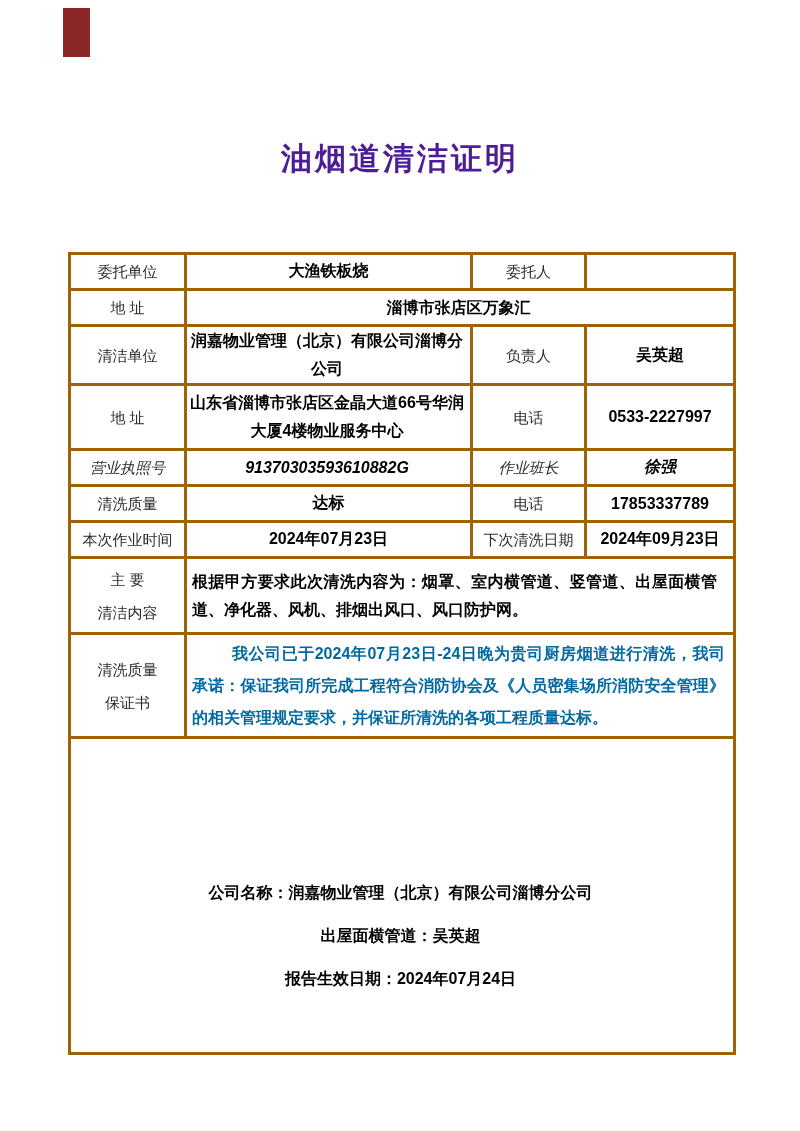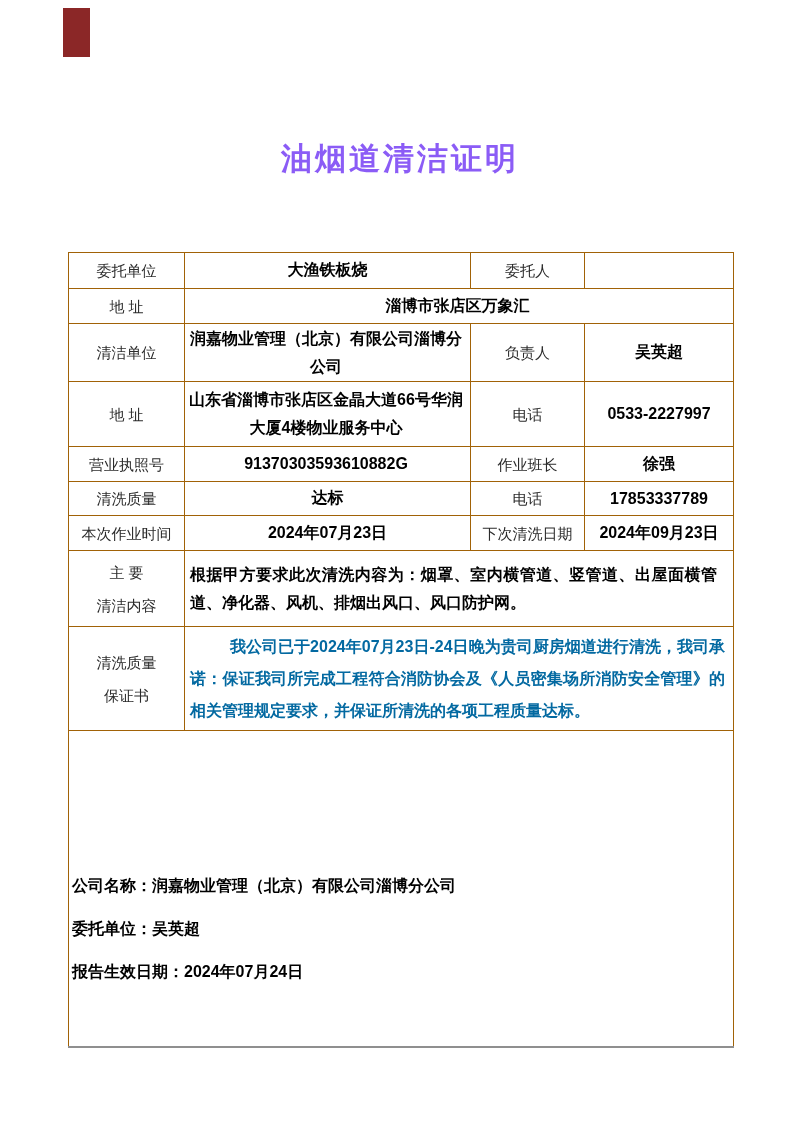--- a/index.html
+++ b/index.html
@@ -10,31 +10,31 @@
     position: relative; overflow: hidden;
   }
   .page { position: absolute; inset: 0; background: #fff; }
   .corner-marker {
     position: absolute; left: 63px; top: 8px;
     width: 27px; height: 49px; background: #8b2727;
   }
   .doc-title {
     position: absolute; top: 140px; left: 0; width: 100%;
     text-align: center; font-size: 31px; font-weight: bold;
-    letter-spacing: 3px; color: #8b5cf6; line-height: 38px;
+    letter-spacing: 3px; color: #4c1d95; line-height: 38px;
   }
   table.cert {
     position: absolute; left: 68px; top: 252px;
     width: 665px; table-layout: fixed;
     border-collapse: collapse;
     border: 1px solid #4d4d4d;
     border-bottom: 2px solid #8f8f8f;
   }
   table.cert td {
-    border: 1px solid #a16207;
+    border: 3px solid #a16207;
     vertical-align: middle;
     overflow: hidden;
   }
   td.lbl {
     font-size: 15px; font-weight: normal; color: #2b2b2b;
     text-align: center; white-space: pre-line; line-height: 2.2;
   }
   td.val {
     font-size: 16px; font-weight: bold; color: #000;
     text-align: center; padding: 0 2px;
@@ -87,21 +87,21 @@
           <td class="val-left">润嘉物业管理（北京）有限公司淄博分公司</td>
           <td class="lbl">负责人</td>
           <td class="val">吴英超</td>
         </tr>
         <tr style="height: 65px;">
           <td class="lbl">地 址</td>
           <td class="val-left">山东省淄博市张店区金晶大道66号华润大厦4楼物业服务中心</td>
           <td class="lbl">电话</td>
           <td class="val">0533-2227997</td>
         </tr>
-        <tr style="height: 35px;">
+        <tr style="height: 35px; font-style: italic;">
           <td class="lbl">营业执照号</td>
           <td class="val-left">91370303593610882G</td>
           <td class="lbl">作业班长</td>
           <td class="val">徐强</td>
         </tr>
         <tr style="height: 32px;">
           <td class="lbl">清洗质量</td>
           <td class="val">达标</td>
           <td class="lbl">电话</td>
           <td class="val">17853337789</td>
@@ -115,22 +115,22 @@
         <tr style="height: 76px;">
           <td class="lbl">主 要
 清洁内容</td>
           <td class="content" colspan="3">根据甲方要求此次清洗内容为：烟罩、室内横管道、竖管道、出屋面横管道、净化器、风机、排烟出风口、风口防护网。</td>
         </tr>
         <tr style="height: 104px;">
           <td class="lbl">清洗质量
 保证书</td>
           <td class="para" colspan="3">我公司已于2024年07月23日-24日晚为贵司厨房烟道进行清洗，我司承诺：保证我司所完成工程符合消防协会及《人员密集场所消防安全管理》的相关管理规定要求，并保证所清洗的各项工程质量达标。</td>
         </tr>
-        <tr style="height: 316px;">
+        <tr style="height: 316px; text-align: center;">
           <td class="footer-cell" colspan="4">
             <p>公司名称：润嘉物业管理（北京）有限公司淄博分公司</p>
-            <p>委托单位：吴英超</p>
+            <p>出屋面横管道：吴英超</p>
             <p>报告生效日期：2024年07月24日</p>
           </td>
         </tr>
       </tbody>
   </table>
 </div>
 
 </body></html>

